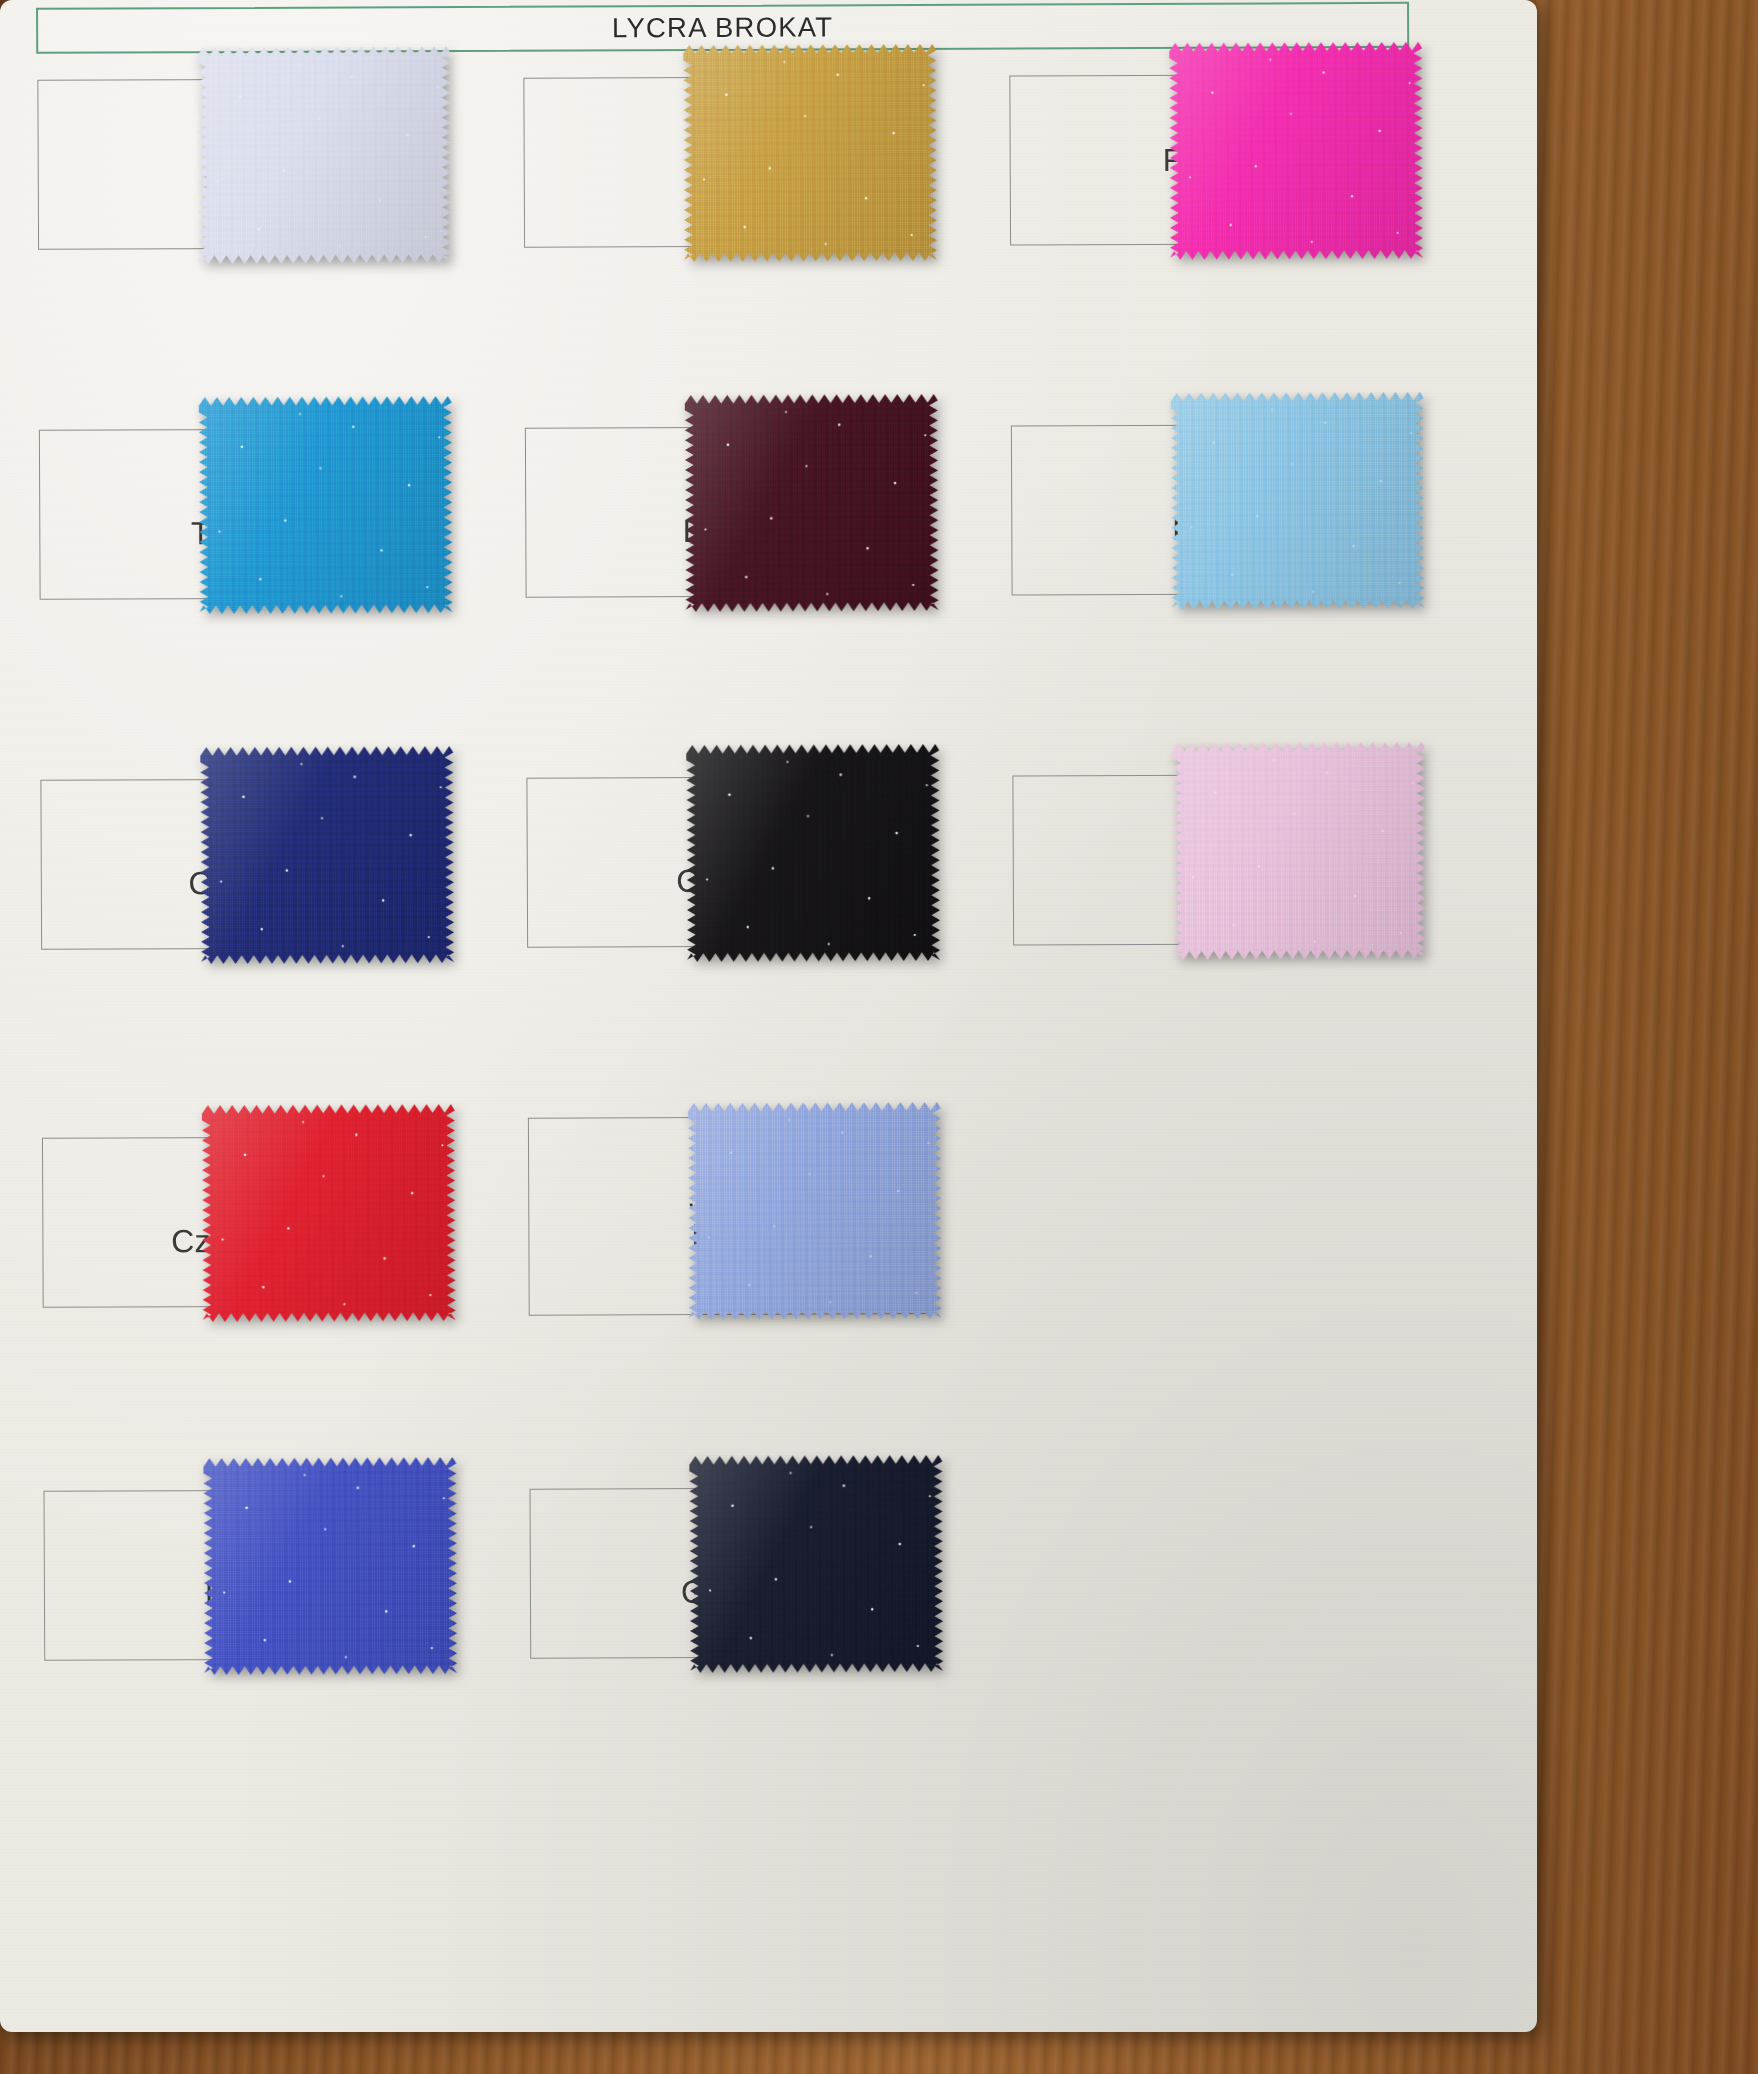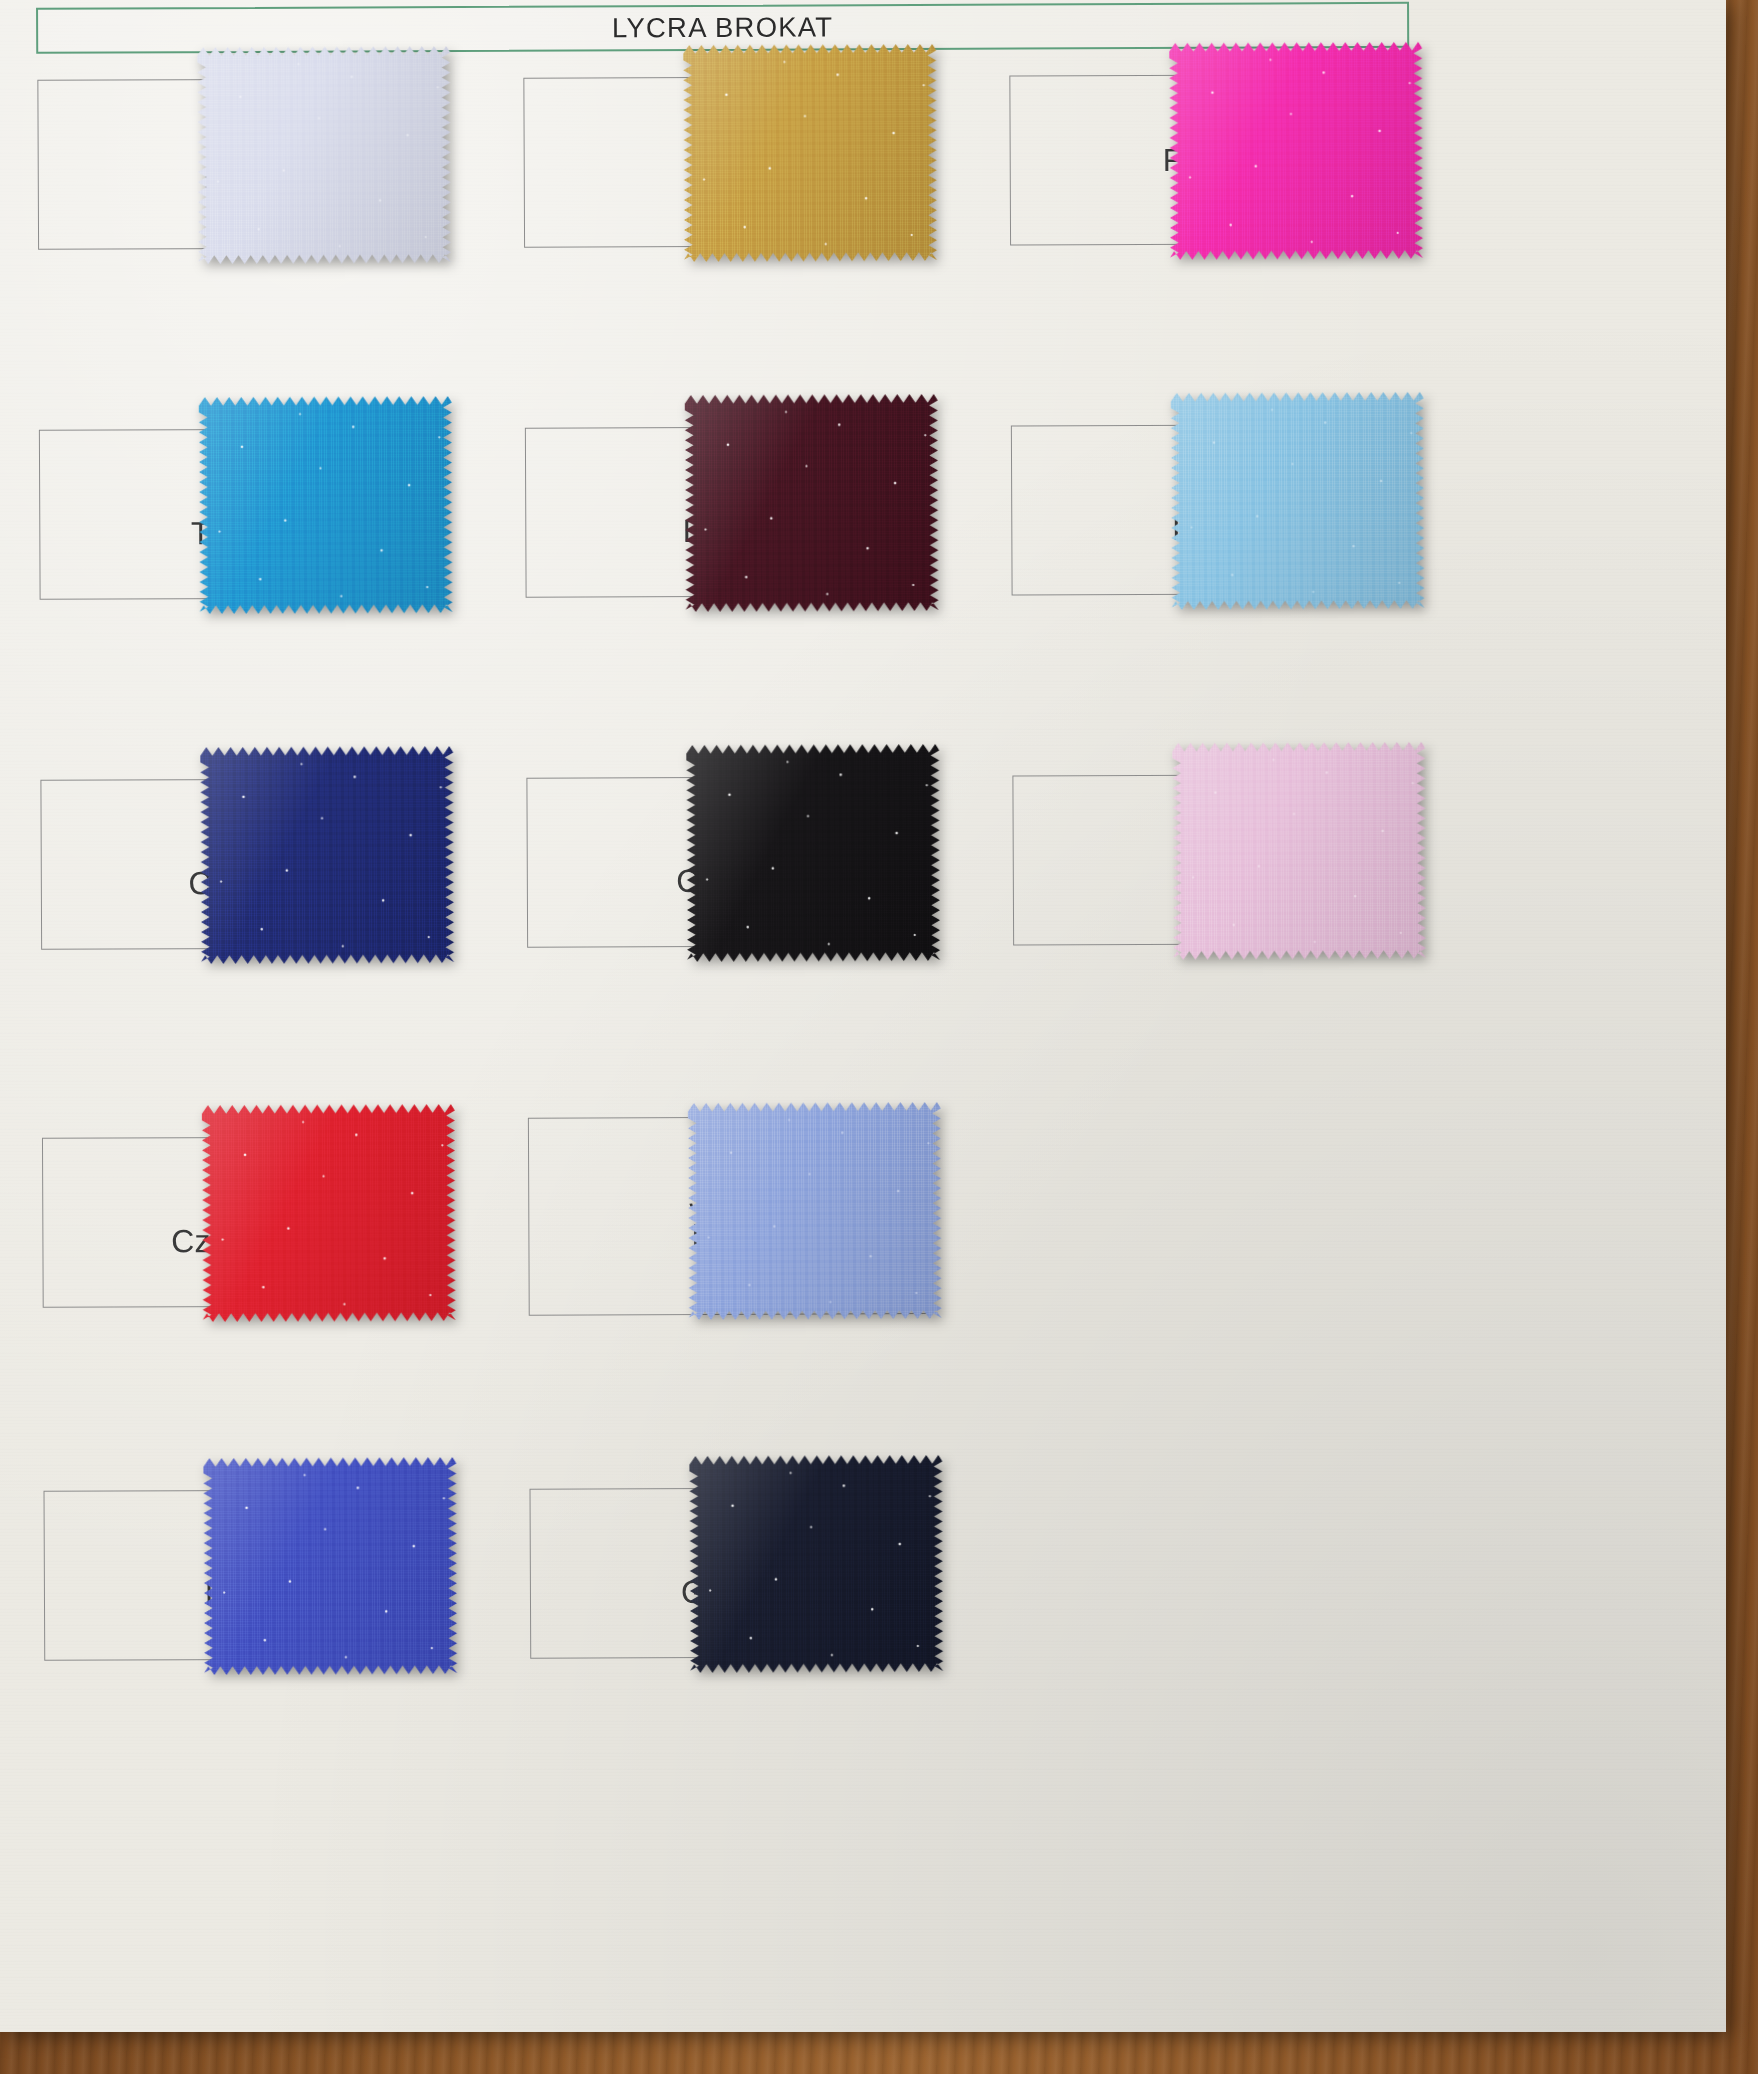--- a/index.html
+++ b/index.html
@@ -17,29 +17,30 @@
     position:absolute;inset:0;
     background:
       repeating-linear-gradient(92deg,
         rgba(0,0,0,0.10) 0px, rgba(0,0,0,0.00) 5.7px, rgba(255,255,255,0.05) 11.3px, rgba(0,0,0,0.08) 18px),
       linear-gradient(100deg,#6d3f1c 0%,#8a5526 35%,#9c6430 60%,#7d4a20 100%);
   }
   
   #card{
     position:absolute;
     left:0;top:0;
-    width:1726px;height:2032px;
+    width:1537px;height:2032px;
     background:#eceae3;
     box-shadow:4.9px 4.9px 21px rgba(0,0,0,0.45);
     overflow:hidden;
     
     background-image:
       radial-gradient(ellipse at 18% 8%, rgba(255,255,255,0.55) 0%, rgba(255,255,255,0) 55%),
       radial-gradient(ellipse at 92% 96%, rgba(0,0,0,0.10) 0%, rgba(0,0,0,0) 60%),
       repeating-linear-gradient(0deg, rgba(0,0,0,0.012) 0px, rgba(0,0,0,0) 1.6px, rgba(255,255,255,0.012) 3.2px);
+    border-radius: 12px;
   }
   
   #cardskew{
     position:absolute;left:0;top:0;width:1695px;height:2032px;
     transform:rotate(-0.25deg);
     transform-origin:0 0;
   }
 
   
   #header{

